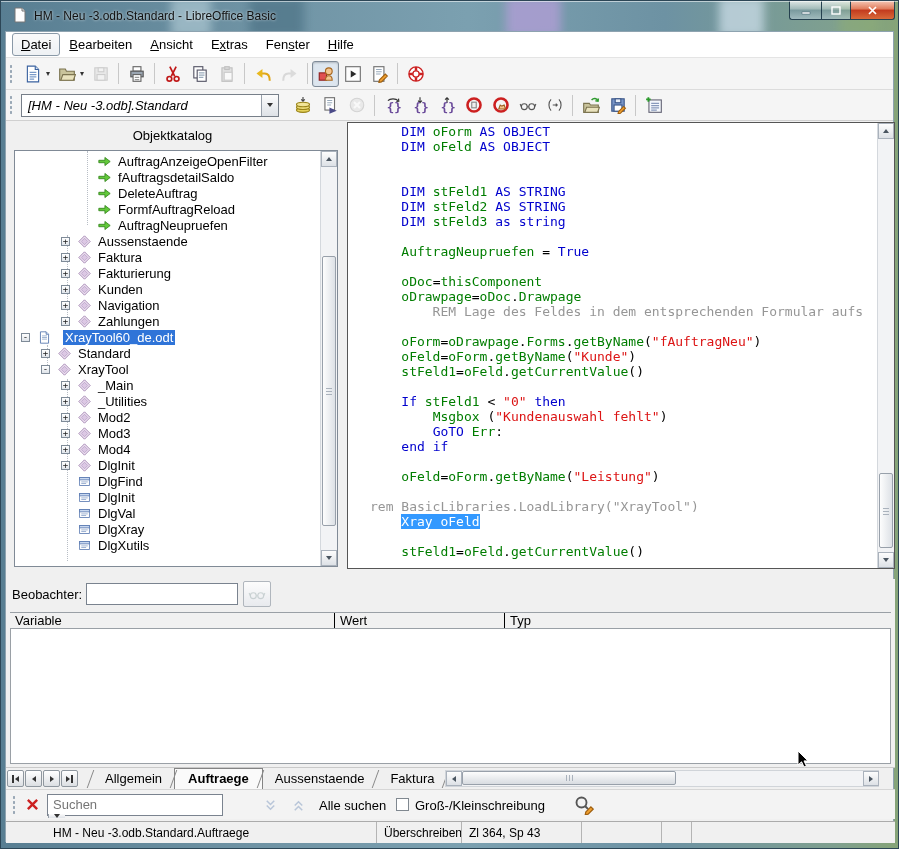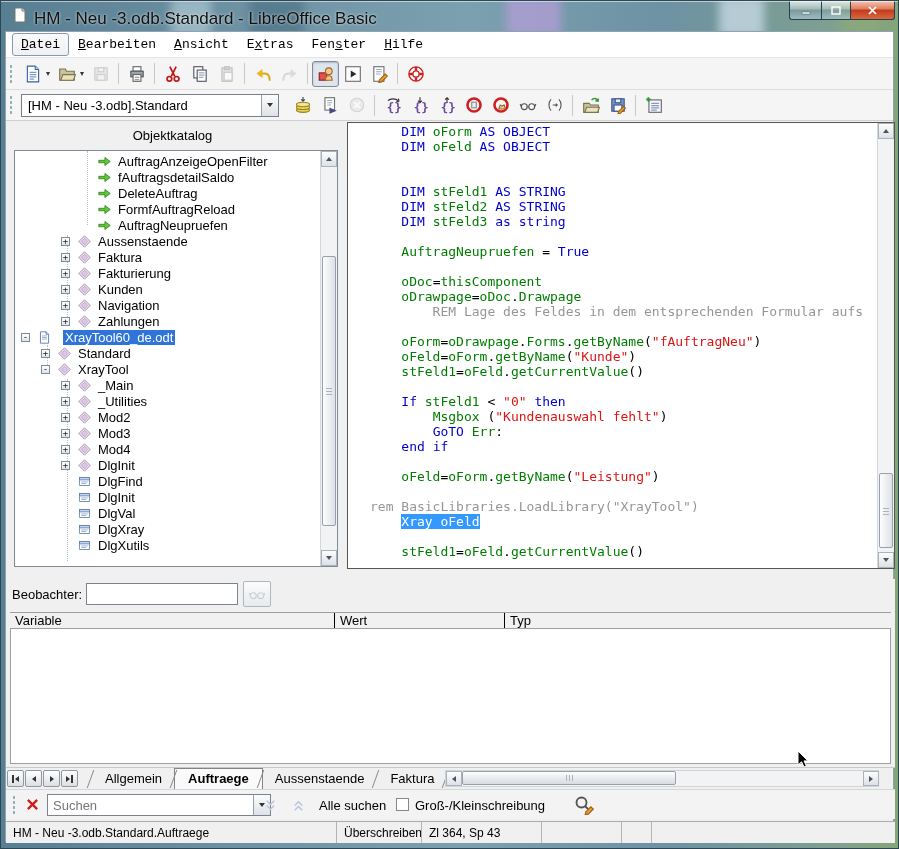--- a/index.html
+++ b/index.html
@@ -6,47 +6,47 @@
   *{box-sizing:border-box;}
   #window{position:relative;width:899px;height:849px;overflow:hidden;
     font-family:"Liberation Sans","DejaVu Sans",sans-serif;font-size:13px;color:#000;
     background:linear-gradient(90deg,#587e92 0%,#6f93a4 28%,#7ba0b0 52%,#6d92a3 74%,#7fa08f 93%,#86a478 100%);
     border:1px solid #2c4656;}
   
   .titlebar{position:absolute;left:0;top:0;width:899px;height:30px;overflow:hidden;}
   .titlebar::after{content:'';position:absolute;left:0;top:0;right:0;height:1px;background:rgba(255,255,255,.55);}
   .blob{position:absolute;top:-4px;height:40px;filter:blur(5px);opacity:.75;}
   .title-icon{position:absolute;left:11px;top:6px;}
-  .title-text{position:absolute;left:33px;top:8px;font-size:17px;color:#111;text-shadow:0 0 3px rgba(255,255,255,.8);white-space:nowrap;}
+  .title-text{position:absolute;left:33px;top:8px;font-size:12px;color:#111;text-shadow:0 0 3px rgba(255,255,255,.8);white-space:nowrap;}
   .winbtns{position:absolute;right:5px;top:0;display:flex;}
   .wbtn{height:19px;border:1px solid #25404f;border-top:none;display:flex;align-items:center;justify-content:center;
     background:linear-gradient(180deg,rgba(255,255,255,.75),rgba(205,220,230,.45) 45%,rgba(120,150,168,.5) 50%,rgba(185,205,218,.6));}
   .wbtn.min{width:32px;border-radius:0 0 0 3px;border-right:none;}
   .wbtn.max{width:29px;border-right:none;}
   .wbtn.close{width:45px;border-radius:0 0 3px 0;
     background:linear-gradient(180deg,#f4c6b4,#e07a5a 45%,#c23a1e 50%,#d96a3a);}
   
   .client{position:absolute;left:4px;top:30px;width:889px;height:811px;background:#f0f0f0;border:1px solid #8ea3b0;}
   
   .menubar{position:absolute;left:0;top:0;width:100%;height:26px;background:#fff;border-bottom:1px solid #e4e4e4;display:flex;align-items:center;padding-left:6px;}
-  .mitem{padding:3px 8px;border:1px solid transparent;border-radius:3px;white-space:nowrap;font-family:Liberation Mono, monospace;}
+  .mitem{padding:3px 8px;border:1px solid transparent;border-radius:3px;white-space:nowrap;}
   .mitem.focused{border-color:#8a99a7;background:linear-gradient(#fafafa,#eef1f4);}
   
   .toolbar{position:absolute;left:0;width:100%;display:flex;align-items:center;background:#f5f5f5;border-bottom:1px solid #dcdcdc;}
   .tb1{top:26px;height:32px;}
   .tb2{top:58px;height:31px;border-bottom:1px solid #d0d0d0;}
   .grip{width:4px;height:20px;margin:0 6px 0 3px;
     background-image:radial-gradient(circle,#9aa8b6 1.1px,transparent 1.3px);background-size:4px 5px;background-repeat:repeat-y;}
   .tbtn{width:27px;height:26px;display:flex;align-items:center;justify-content:center;border:1px solid transparent;border-radius:3px;flex:none;}
   .tbtn.pressed{border-color:#7f8b98;background:#dde6ef;box-shadow:inset 0 1px 2px rgba(0,0,0,.2);}
   .tbtn.disabled svg{opacity:.45;filter:grayscale(1);}
   .caret{font-size:8px;color:#333;width:10px;text-align:center;margin-left:-3px;}
   .tsep{width:1px;height:21px;background:#c8c8c8;margin:0 4px;flex:none;}
   .libcombo{display:flex;width:258px;height:23px;border:1px solid #777f89;background:#fff;margin-left:2px;flex:none;}
-  .libcombo .val{flex:1;padding:3px 6px;white-space:nowrap;overflow:hidden;}
+  .libcombo .val{flex:1;padding:3px 6px;white-space:nowrap;overflow:hidden;font-style:italic;}
   .cbtn{width:17px;border-left:1px solid #98a0aa;background:linear-gradient(#fcfcfc,#dee2e7);display:flex;align-items:center;justify-content:center;}
   .tri-d{width:0;height:0;border-left:3.5px solid transparent;border-right:3.5px solid transparent;border-top:4.5px solid #333;}
   .tri-u{width:0;height:0;border-left:3.5px solid transparent;border-right:3.5px solid transparent;border-bottom:4.5px solid #4a5560;}
   .tri-dn{width:0;height:0;border-left:3.5px solid transparent;border-right:3.5px solid transparent;border-top:4.5px solid #4a5560;}
   .tri-l{width:0;height:0;border-top:3.5px solid transparent;border-bottom:3.5px solid transparent;border-right:4.5px solid #4a5560;}
   .tri-r{width:0;height:0;border-top:3.5px solid transparent;border-bottom:3.5px solid transparent;border-left:4.5px solid #4a5560;}
   
   .main{position:absolute;left:0;top:90px;width:889px;height:447px;}
   .cat-title{position:absolute;left:0;top:6px;width:333px;text-align:center;}
   .treebox{position:absolute;left:8px;top:28px;width:324px;height:417px;border:1px solid #808a96;background:#fff;overflow:hidden;}
@@ -93,29 +93,29 @@
   .tab{position:relative;padding:0 13px;line-height:20px;white-space:nowrap;}
   .tab::before{content:'';position:absolute;left:-2px;top:1px;bottom:1px;width:1px;background:#888;transform:skewX(-20deg);}
   .tab.active{font-weight:bold;background:#fafafa;box-shadow:0 0 0 1px #848484;}
   .hsb{position:absolute;left:439px;top:2px;width:434px;height:17px;background:#f2f3f5;border:1px solid #d0d4d9;}
   .hthumb{position:absolute;top:0px;height:14px;border:1px solid #98a0aa;border-radius:2px;background:linear-gradient(#fdfdfd,#d8dce1);}
   .hthumb .g{position:absolute;top:3px;bottom:3px;left:50%;width:7px;margin-left:-3px;
     background:repeating-linear-gradient(90deg,#aab2bc 0 1px,transparent 1px 3px);}
   
   .findbar{position:absolute;left:0;top:757px;width:889px;height:30px;border-top:1px solid #d6d6d6;background:#f3f3f3;}
   .fclose{position:absolute;left:20px;top:8px;}
-  .fcombo{position:absolute;left:41px;top:4px;width:224px;height:22px;border:1px solid #7a838f;background:#fff;display:flex;}
+  .fcombo{position:absolute;left:41px;top:4px;width:176px;height:22px;border:1px solid #7a838f;background:#fff;display:flex;flex-direction:column;}
   .fcombo input{flex:1;border:none;outline:none;font:13px "Liberation Sans",sans-serif;padding:2px 5px;background:transparent;}
   .chevbtn{position:absolute;top:4px;width:23px;height:22px;display:flex;align-items:center;justify-content:center;}
   .fall{position:absolute;left:313px;top:8px;white-space:nowrap;}
   .fcheck{position:absolute;left:390px;top:8px;width:13px;height:13px;border:1px solid #808890;background:#fff;}
   .fcase{position:absolute;left:409px;top:8px;white-space:nowrap;}
   .fmag{position:absolute;left:568px;top:5px;}
   
-  .statusbar{position:absolute;left:0;top:789px;width:889px;height:22px;border-top:1px solid #ababab;background:#f0f0f0;display:flex;align-items:stretch;font-size:12px;}
+  .statusbar{position:absolute;left:0;top:789px;width:889px;height:22px;border-top:1px solid #ababab;background:#f0f0f0;display:flex;align-items:stretch;font-size:12px;padding-left:40px;}
   .sbcell{display:flex;align-items:center;padding-left:7px;border-right:1px solid #b4b4b4;white-space:nowrap;overflow:hidden;}
   .statusbar span.sbcell:nth-of-type(1){width:331px;}
   .statusbar span.sbcell:nth-of-type(2){width:85px;}
   .statusbar span.sbcell:nth-of-type(3){width:120px;}
   .statusbar span.sbcell:nth-of-type(4){width:80px;}
   .statusbar span.sbcell:nth-of-type(5){width:30px;}
   .statusbar span.sbcell:nth-of-type(6){flex:1;border-right:none;}
   .cursor{position:absolute;left:791px;top:718px;pointer-events:none;}
   u{text-decoration:underline;}
 </style>

